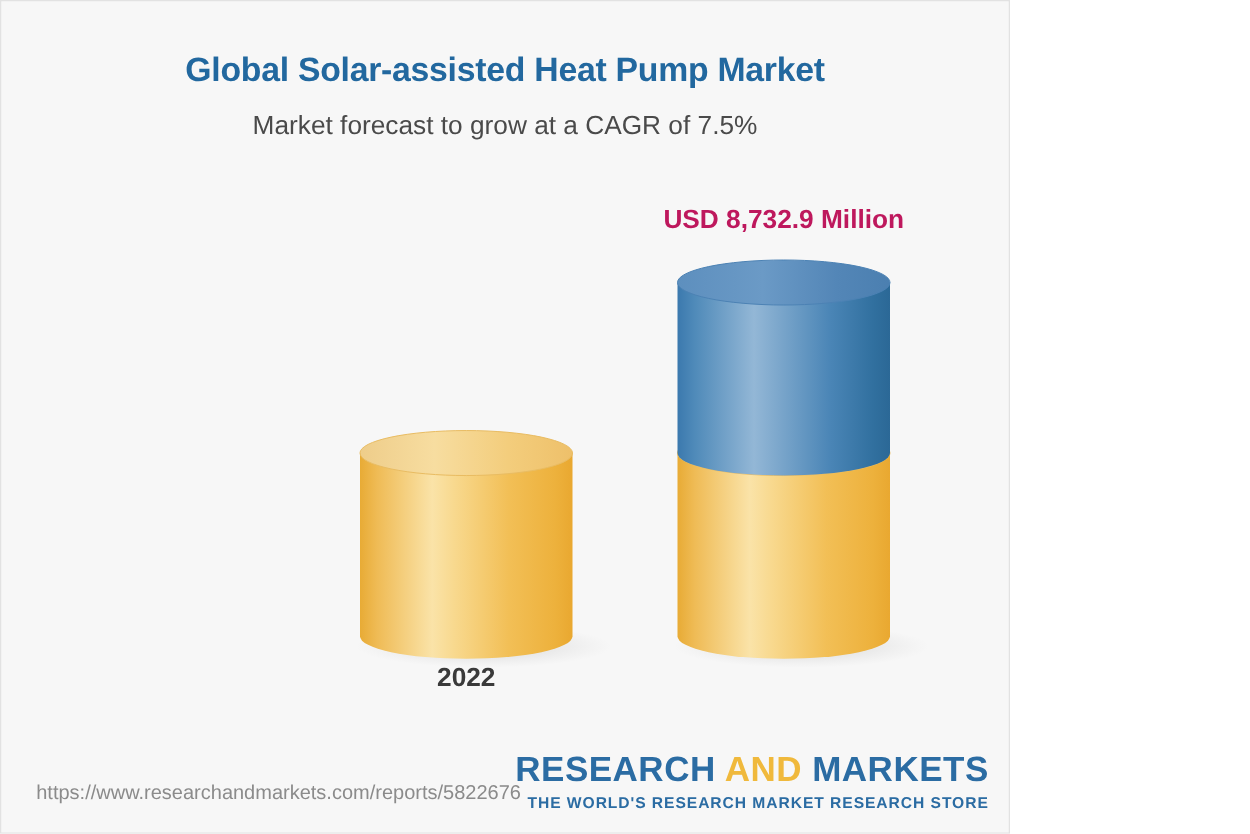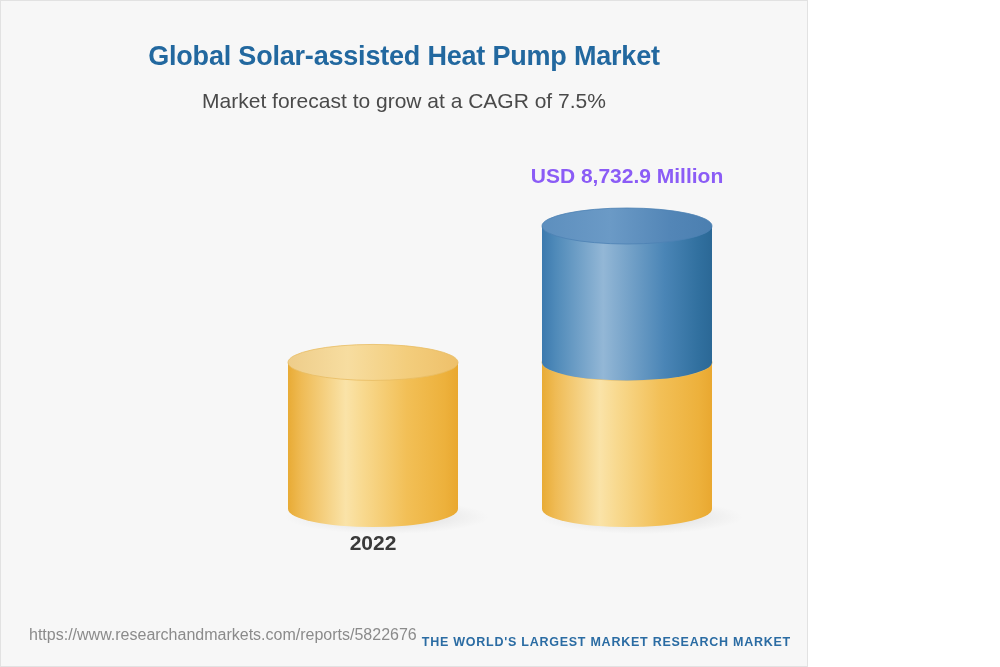--- a/index.html
+++ b/index.html
@@ -49,21 +49,21 @@
     top: 0;
     width: 1000px;
     height: 600px;
   }
 
   .value-label {
     position: absolute;
     white-space: nowrap;
     font-size: 21px;
     font-weight: bold;
-    color: #8b5cf6;
+    color: #be185d;
     text-align: center;
   }
 
   .cat-label {
     position: absolute;
     white-space: nowrap;
     font-size: 21px;
     font-weight: bold;
     color: #3a3a3a;
     text-align: center;
@@ -164,16 +164,19 @@
       </svg>
   </div>
 
   <div class="value-label" id="vlabel-1" style="left: 426px; width: 400px; top: 163px;">USD 8,732.9 Million</div>
 
   <div class="cat-label" id="clabel-0" style="left: 272px; width: 200px; top: 530px; text-align: center;">2022</div>
 
   <div class="source-url">https://www.researchandmarkets.com/reports/5822676</div>
 
   <div class="logo">
-    <div class="logo-tag">THE WORLD'S LARGEST MARKET RESEARCH MARKET</div>
+    <div class="logo-main">
+      <span class="logo-research">RESEARCH</span><span class="logo-and" style="white-space: pre;"> AND </span><span class="logo-markets">MARKETS</span>
+    </div>
+    <div class="logo-tag">THE WORLD'S RESEARCH MARKET RESEARCH STORE</div>
   </div>
 
 </div>
 
 </body></html>

